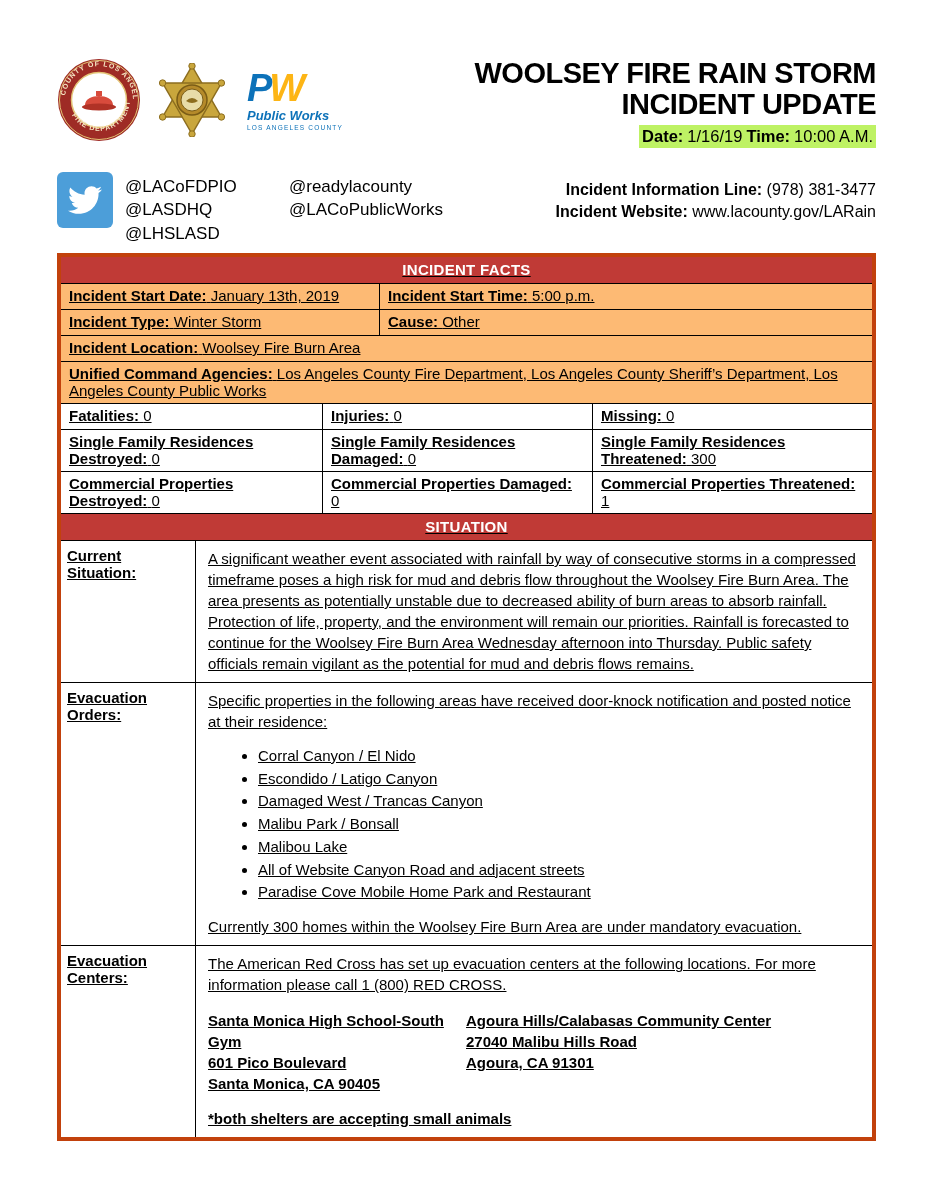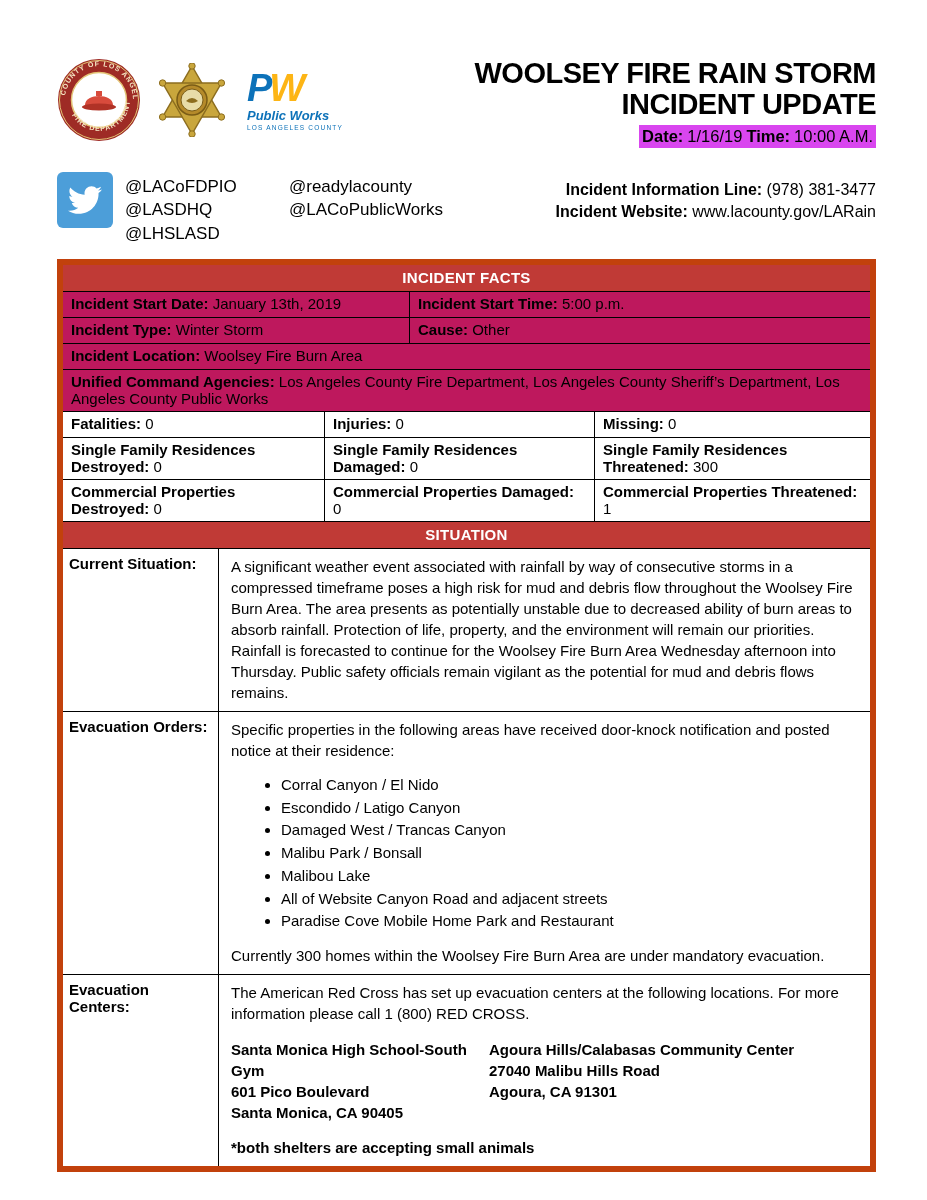--- a/index.html
+++ b/index.html
@@ -13,52 +13,52 @@
   .logos { display:flex; align-items:center; gap:14px; }
   .pw-logo { text-align:left; line-height:1; margin-left:4px; }
   .pw-letters { font-weight:bold; font-style:italic; font-size:38px; letter-spacing:-3px; }
   .pw-p { color:#0D72B9; }
   .pw-w { color:#FDB515; }
   .pw-name { color:#0D72B9; font-style:italic; font-weight:bold; font-size:13px; margin-top:2px; }
   .pw-sub { color:#0D72B9; font-size:6.5px; letter-spacing:1.2px; margin-top:3px; }
 
   .title-block { text-align:right; }
   .title { font-size:29px; font-weight:bold; line-height:1.08; letter-spacing:-0.5px; }
-  .date-line { display:inline-block; background:#d946ef; font-size:16.5px; margin-top:4px; padding:2px 3px; }
+  .date-line { display:inline-block; background:#bef264; font-size:16.5px; margin-top:4px; padding:2px 3px; }
   .date-line .lbl { font-weight:bold; }
   .date-line span { margin-left:4px; }
   .date-line span:first-child { margin-left:0; }
 
   
   .social { display:flex; justify-content:space-between; margin-top:24px; }
   .social-left { display:flex; }
   .tw-icon { width:56px; height:56px; background:#4C9ED9; border-radius:6px; display:flex; align-items:center; justify-content:center; flex:0 0 auto; }
   .handles { font-size:17px; line-height:1.38; padding-top:3px; }
   .handles.col1 { margin-left:12px; width:152px; }
   .handles.col2 { margin-left:12px; }
   .social-right { text-align:right; font-size:16px; line-height:1.4; padding-top:7px; }
   .social-right b { font-weight:bold; }
 
   
-  .tbl { margin-top:14px; border:6px solid #c2410c; font-size:15px; }
+  .tbl { margin-top:8px; border:4px solid #c2410c; font-size:15px;text-decoration:underline; }
   .bar { background:#C03A36; color:#fff; font-weight:bold; text-align:center; padding:4px 0 5px; font-size:15px; letter-spacing:0.3px; border-top:1px solid #000; }
   .tbl > :first-child { border-top:none; }
   .trow { display:flex; border-top:1px solid #000; }
-  .trow.blue { background:#be185d;gap:28px; }
+  .trow.blue { background:#fdba74; }
   .cell { padding:3px 8px 4px; min-height:25px; }
   .cell + .cell { border-left:1px solid #000; }
   .w318 { width:318px; flex:0 0 auto; }
   .wrest { flex:1; }
   .w261 { width:261px; flex:0 0 auto; }
   .w270 { width:270px; flex:0 0 auto; }
   .cell b { font-weight:bold; }
 
   
   .srow { display:flex; border-top:1px solid #000; }
-  .slabel { width:156px; flex:0 0 auto; border-right:1px solid #000; padding:6px 6px; font-weight:bold; }
+  .slabel { width:135px; flex:0 0 auto; border-right:1px solid #000; padding:6px 6px; font-weight:bold; }
   .scontent { flex:1; padding:7px 12px 8px; line-height:1.4; }
   .srow.h-current .scontent { min-height:136px; }
   .srow.h-orders  .scontent { min-height:235px; }
   .srow.h-centers .scontent { min-height:154px; }
   .scontent ul { margin:15px 0 14px 50px; }
   .scontent li { line-height:1.25; margin-bottom:4px; }
   .centers { display:flex; margin:15px 0 14px; font-weight:bold; line-height:1.4; }
   .center1 { width:258px; flex:0 0 auto; }
   .note { font-weight:bold; }
 </style>

